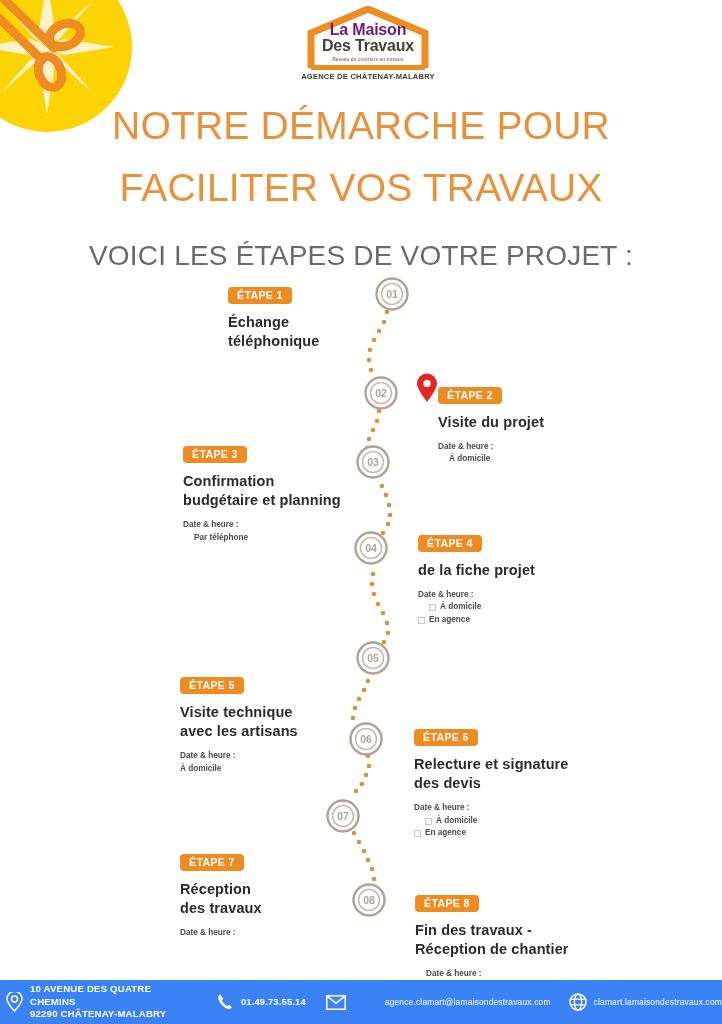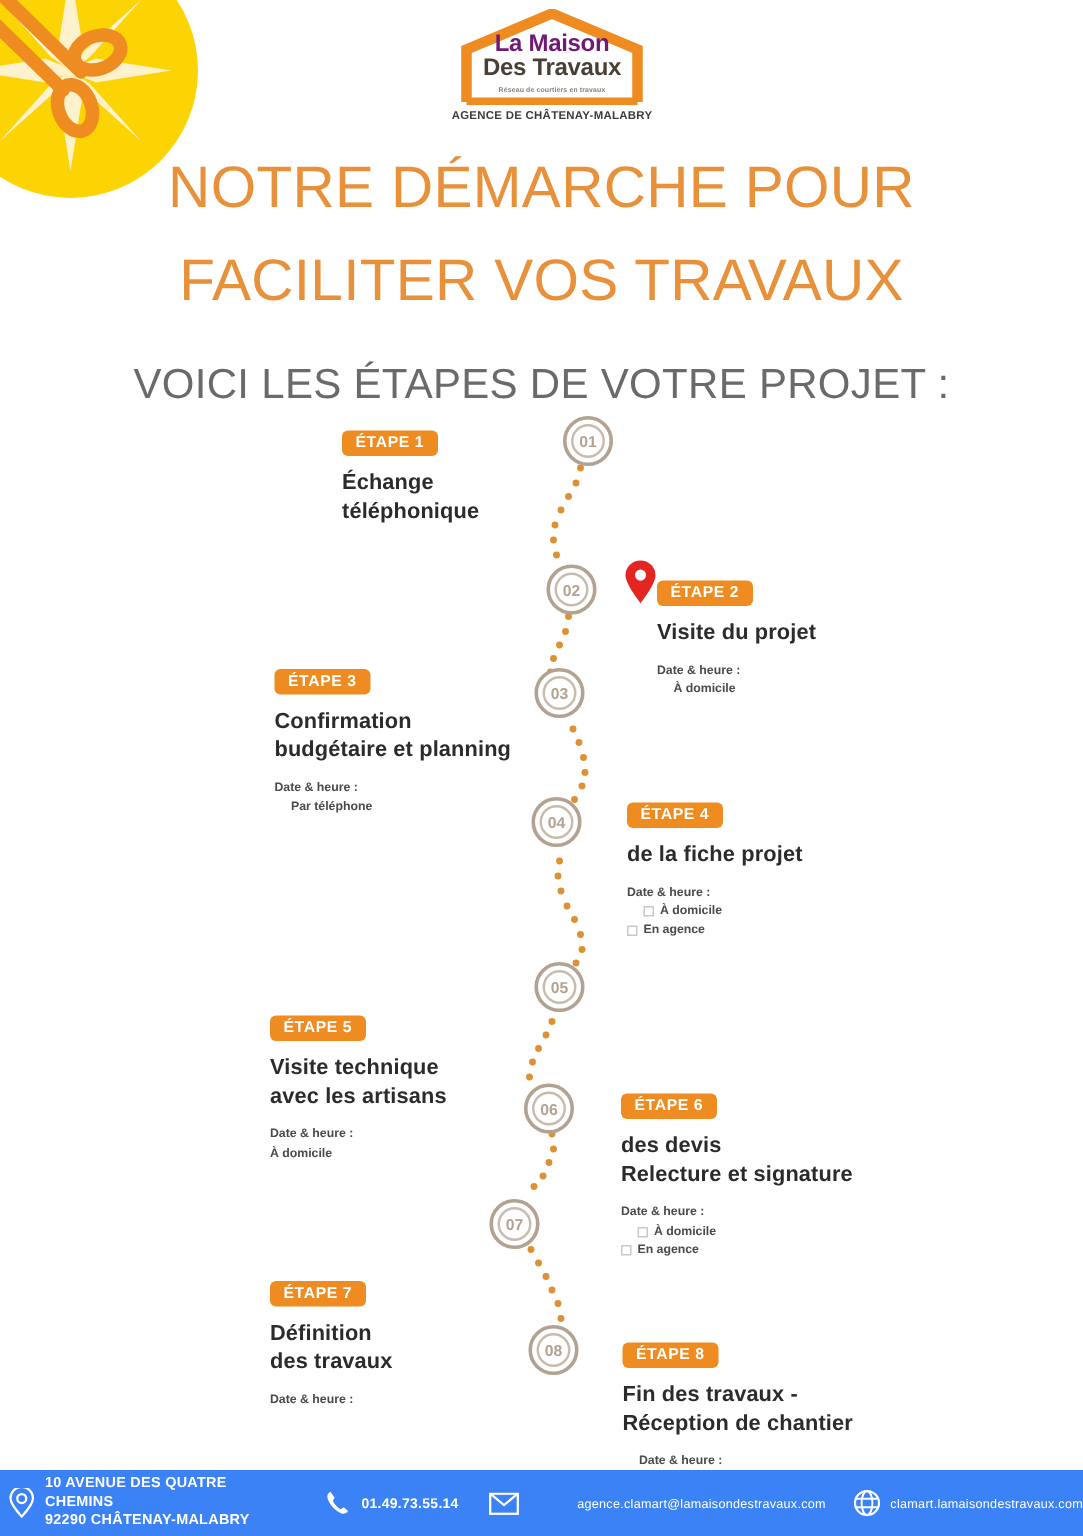--- a/index.html
+++ b/index.html
@@ -275,40 +275,40 @@
     </div>
     <div class="meta">
       <div>Date &amp; heure :</div>
       <div>À domicile</div>
     </div>
   </div>
 
   <div class="step right" style="left:414px; top:727px; width:230px;">
     <span class="badge">ÉTAPE 6</span>
     <div class="step-title">
+      <div>Relecture et signature</div>
       <div>des devis</div>
-      <div>Relecture et signature</div>
     </div>
     <div class="meta">
       <div>Date &amp; heure :</div>
       <div class="opt indent">
         <span class="cbox"></span>
         <span>À domicile</span>
       </div>
       <div class="opt">
         <span class="cbox"></span>
         <span>En agence</span>
       </div>
     </div>
   </div>
 
   <div class="step left" style="left:180px; top:852px; width:200px;">
     <span class="badge">ÉTAPE 7</span>
     <div class="step-title">
-      <div>Définition</div>
+      <div>Réception</div>
       <div>des travaux</div>
     </div>
     <div class="meta">
       <div>Date &amp; heure :</div>
     </div>
   </div>
 
   <div class="step right" style="left:415px; top:893px; width:230px;">
     <span class="badge">ÉTAPE 8</span>
     <div class="step-title">

